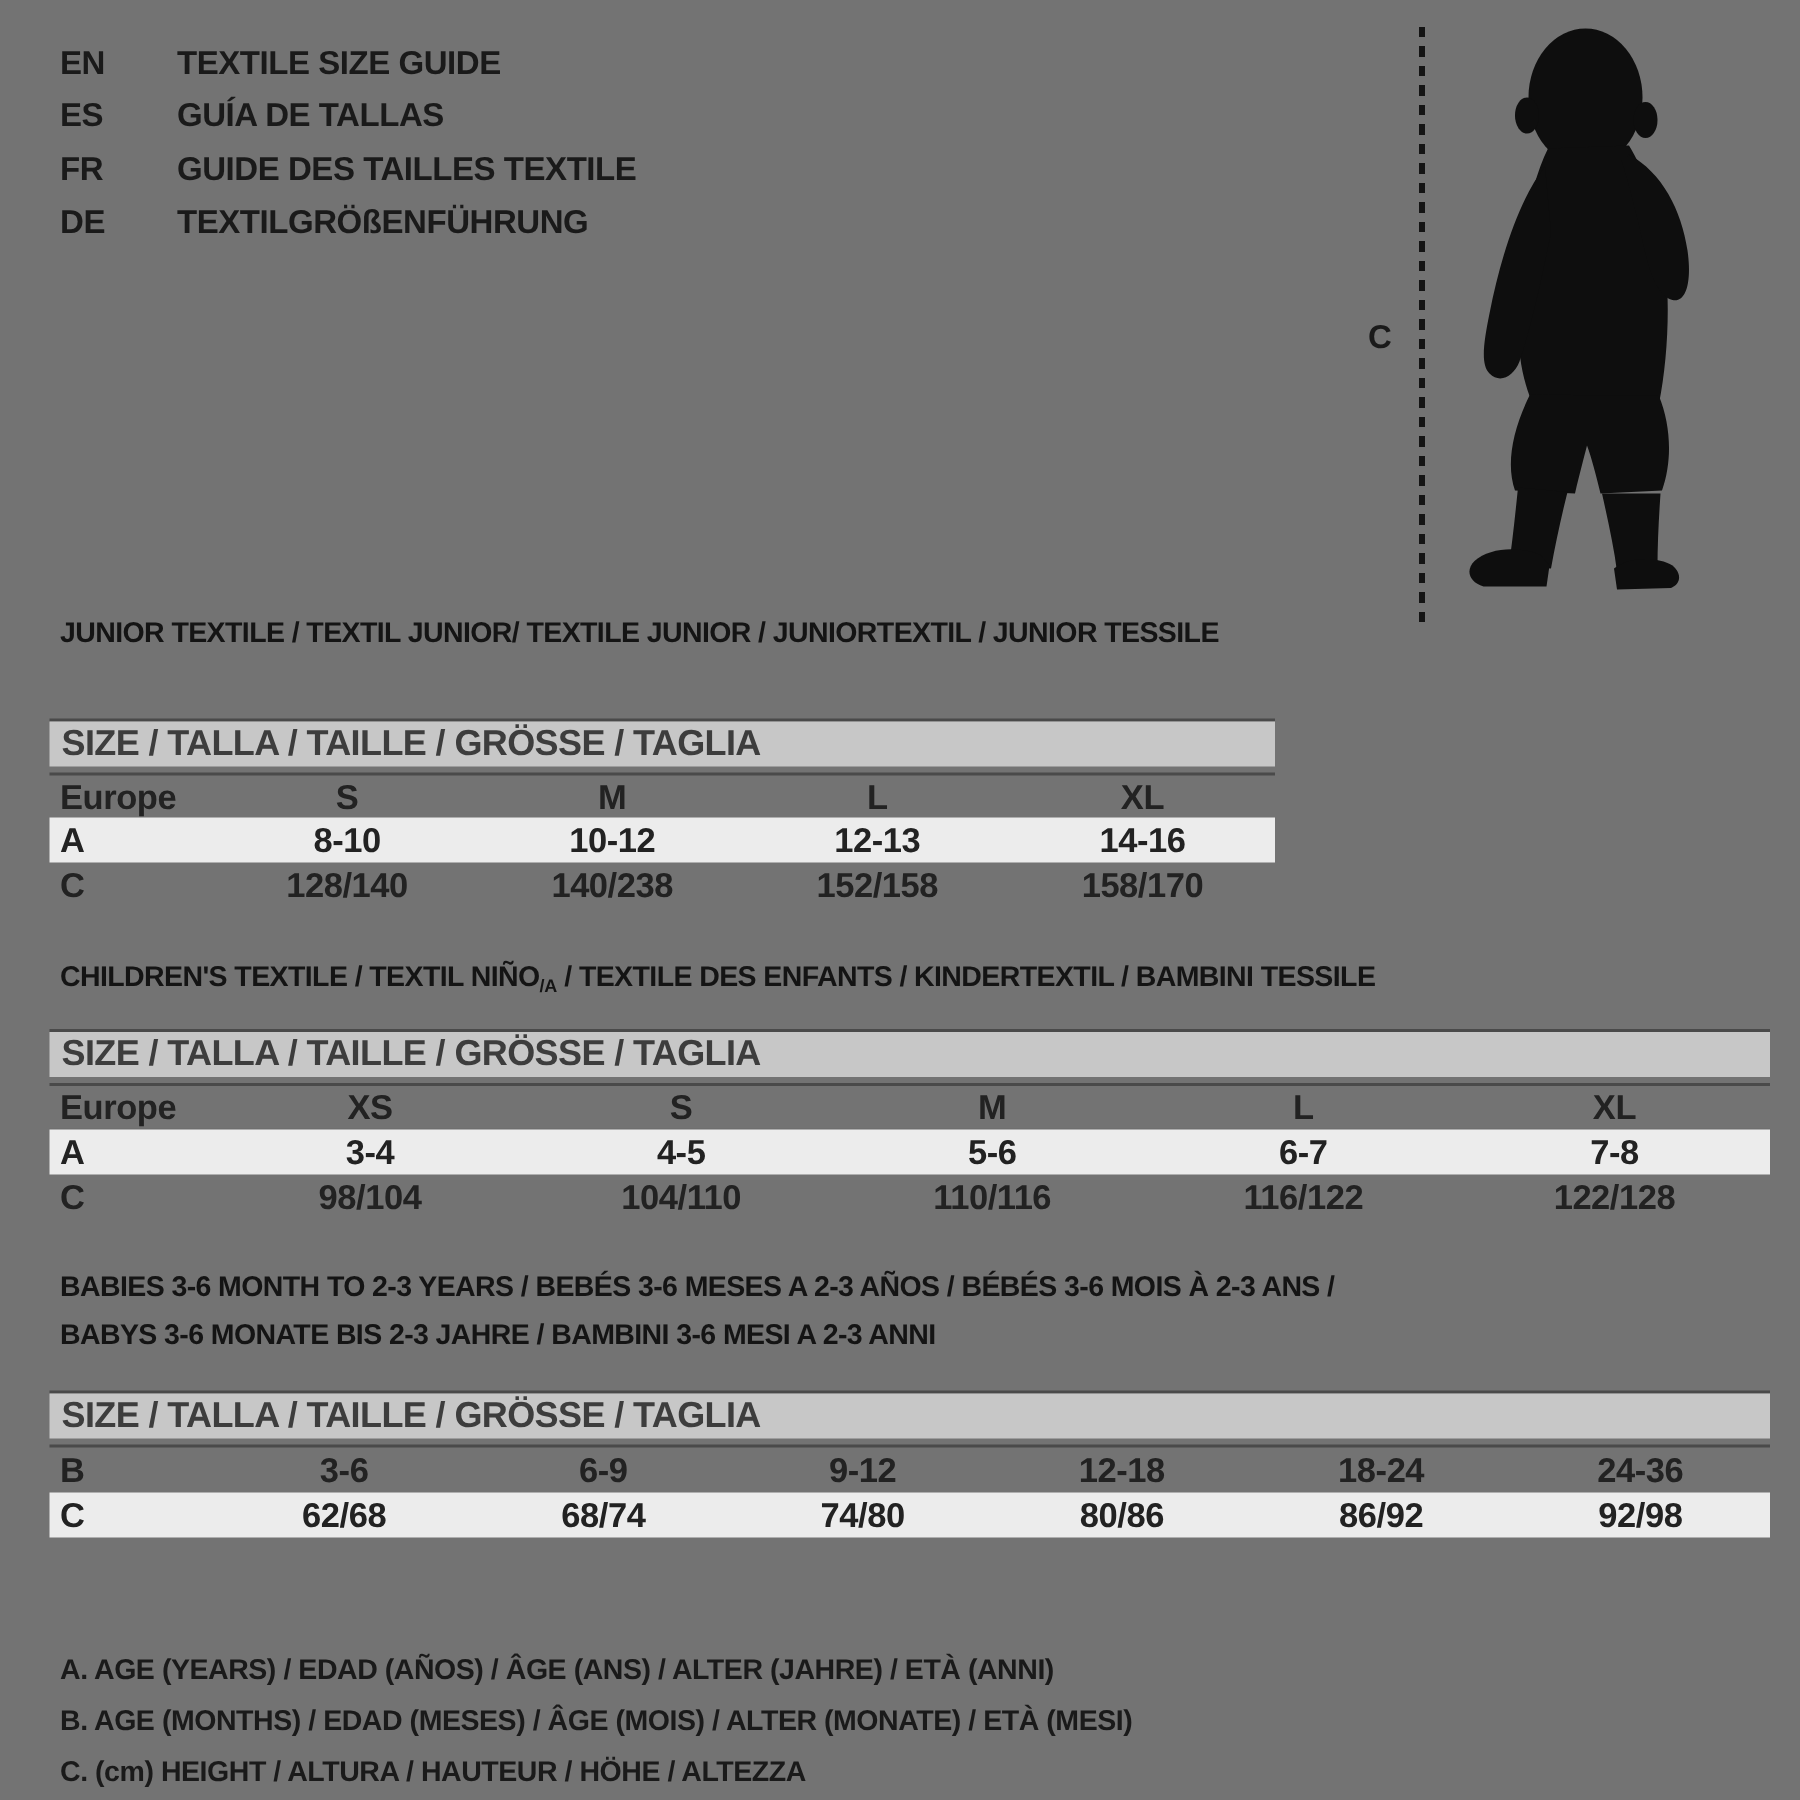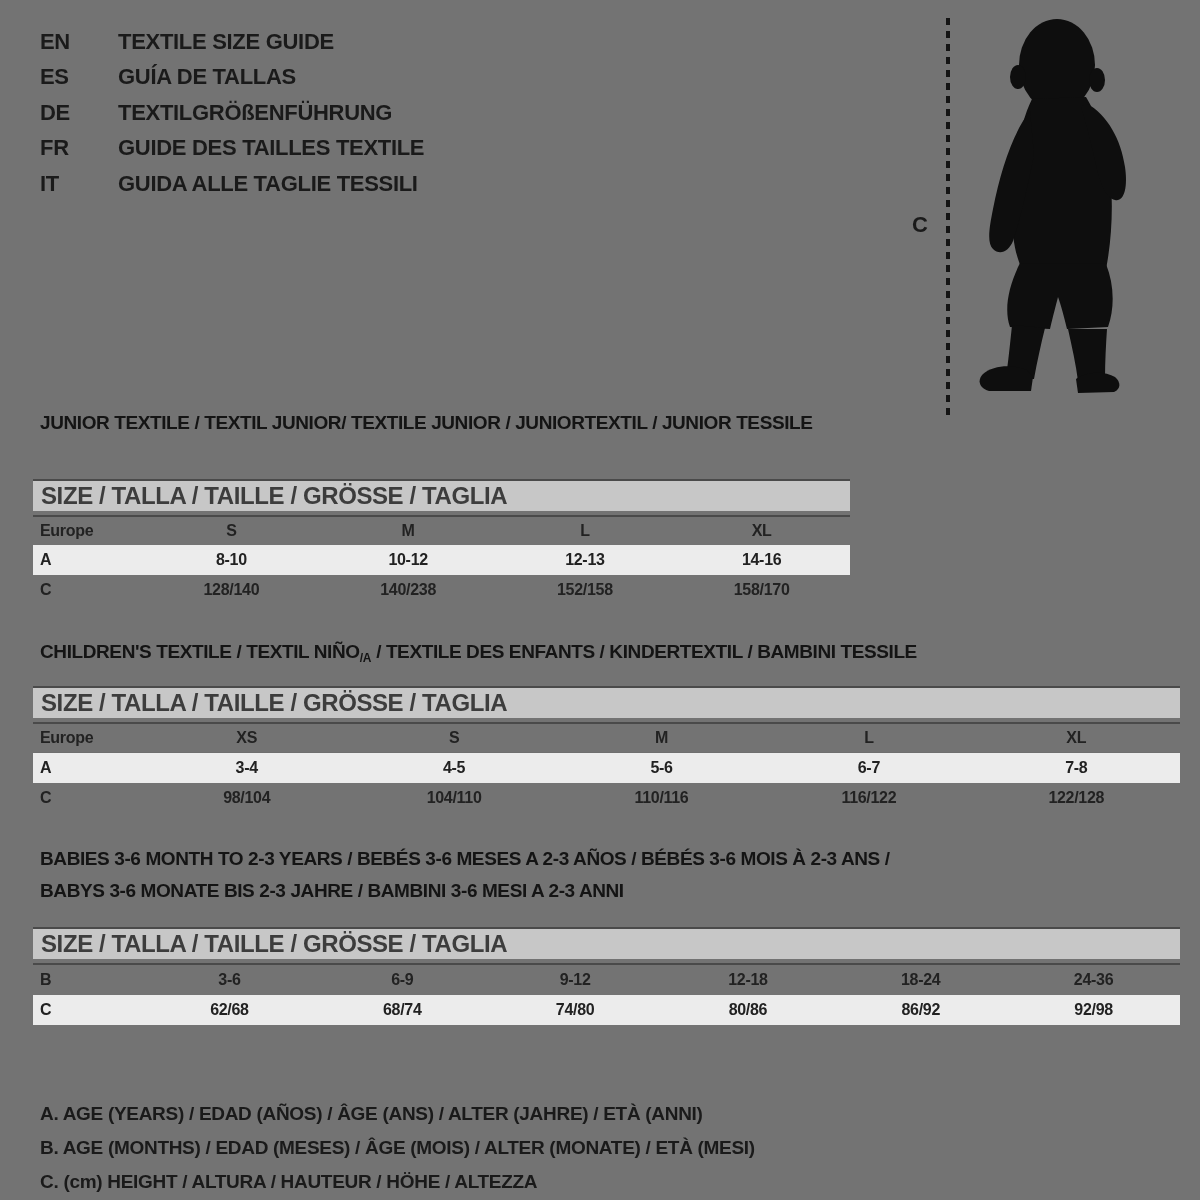--- a/index.html
+++ b/index.html
@@ -38,21 +38,21 @@
   #junior-table{top:479px;width:817px;}
   #children-table{top:686px;width:1147px;}
   #babies-table{top:927px;width:1147px;}
   .rule{height:2px;background:var(--rule-dark);}
   .thin-rule{height:1px;background:#6f6f6f;}
   .gap{height:4px;}
   .banner{
     height:30px;background:var(--banner-bg);display:flex;align-items:center;
     padding-left:8px;font-size:24px;color:#3d3d3d;letter-spacing:-0.4px;
   }
-  .grid-row{display:grid;align-items:center;font-size:16px;letter-spacing:-0.3px;color:#222;}
+  .grid-row{display:grid;align-items:center;font-size:23px;letter-spacing:-0.3px;color:#222;}
   .junior-grid{grid-template-columns:110px repeat(4,1fr);}
   .children-grid{grid-template-columns:110px repeat(5,1fr);}
   .babies-grid{grid-template-columns:110px repeat(6,1fr);}
   .grid-row .cell{text-align:center;}
   .grid-row .cell.label{text-align:left;padding-left:7px;}
   .row-h{height:28px;}
   .row-d{height:30px;}
   .shaded{background:var(--row-shade);}
   
   .legend{position:absolute;left:40px;top:1068px;font-size:19px;letter-spacing:-0.3px;margin-top:29px;}
@@ -66,30 +66,26 @@
   <div class="lang-header">
     <div class="lang-row">
       <span class="lang-code">EN</span>
       <span class="lang-title">TEXTILE SIZE GUIDE</span>
     </div>
     <div class="lang-row">
       <span class="lang-code">ES</span>
       <span class="lang-title">GUÍA DE TALLAS</span>
     </div>
     <div class="lang-row">
+      <span class="lang-code">FR</span>
+      <span class="lang-title">GUIDE DES TAILLES TEXTILE</span>
+    </div>
+    <div class="lang-row">
       <span class="lang-code">DE</span>
       <span class="lang-title">TEXTILGRÖßENFÜHRUNG</span>
-    </div>
-    <div class="lang-row">
-      <span class="lang-code">FR</span>
-      <span class="lang-title">GUIDE DES TAILLES TEXTILE</span>
-    </div>
-    <div class="lang-row">
-      <span class="lang-code">IT</span>
-      <span class="lang-title">GUIDA ALLE TAGLIE TESSILI</span>
     </div>
   </div>
 
   <span class="measure-label">C</span>
   <div class="dashed-line"></div>
   <svg class="baby-svg" viewBox="0 0 170 400" width="170" height="402" aria-hidden="true">
     <g>
       <ellipse cx="89" cy="52" rx="38" ry="46"></ellipse>
       <ellipse cx="50" cy="64" rx="8" ry="12"></ellipse>
       <ellipse cx="129" cy="67" rx="8" ry="12"></ellipse>

